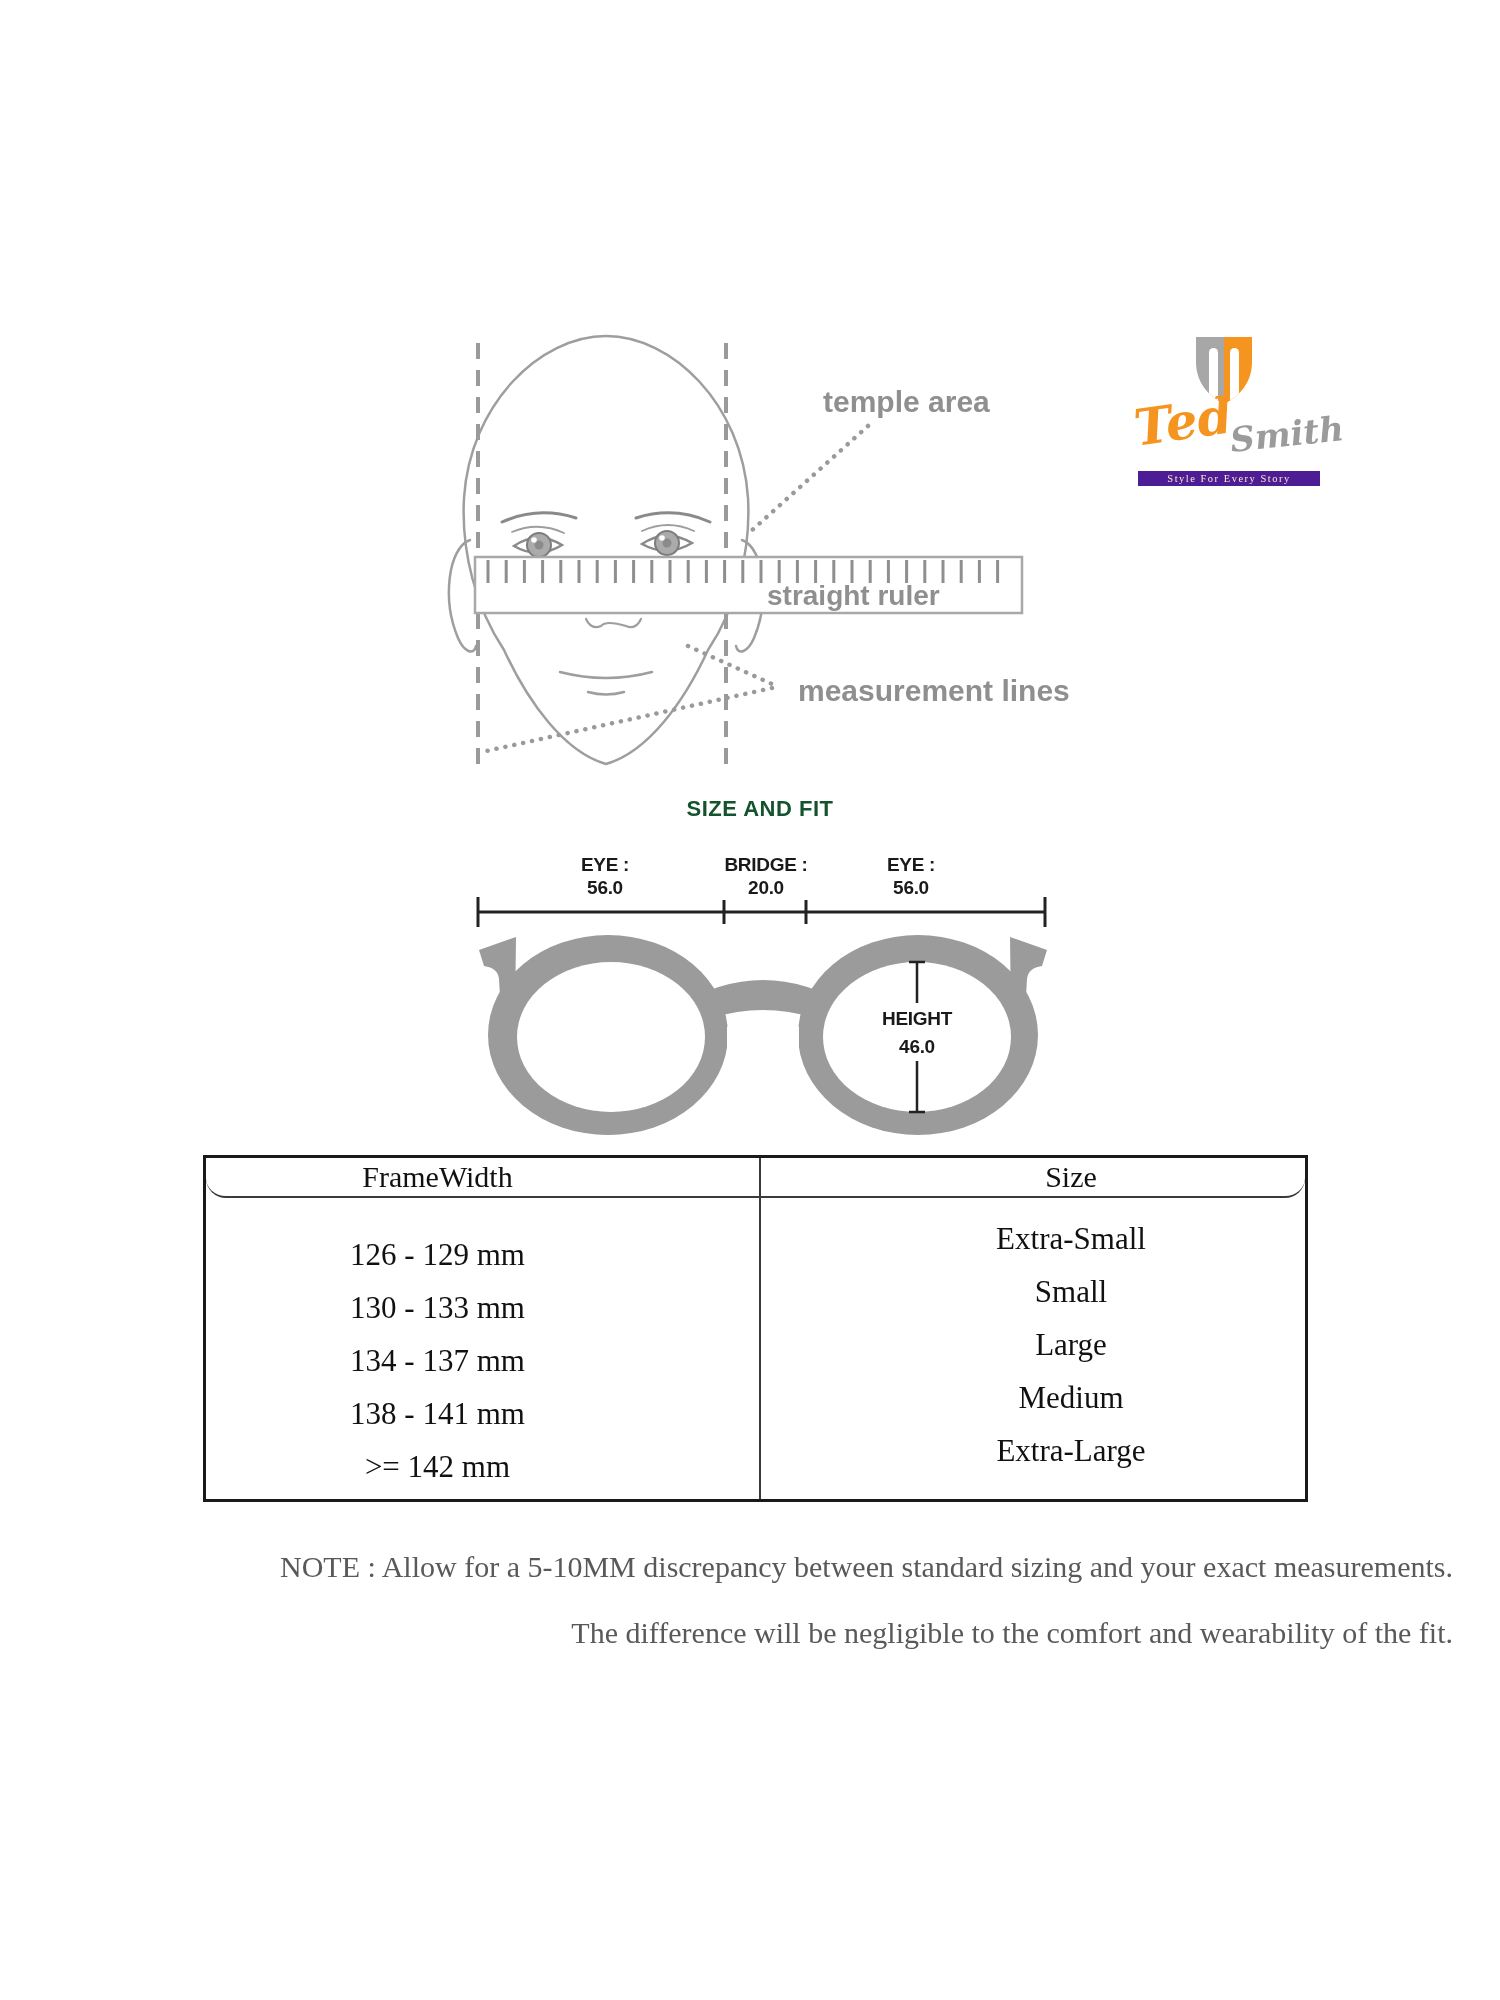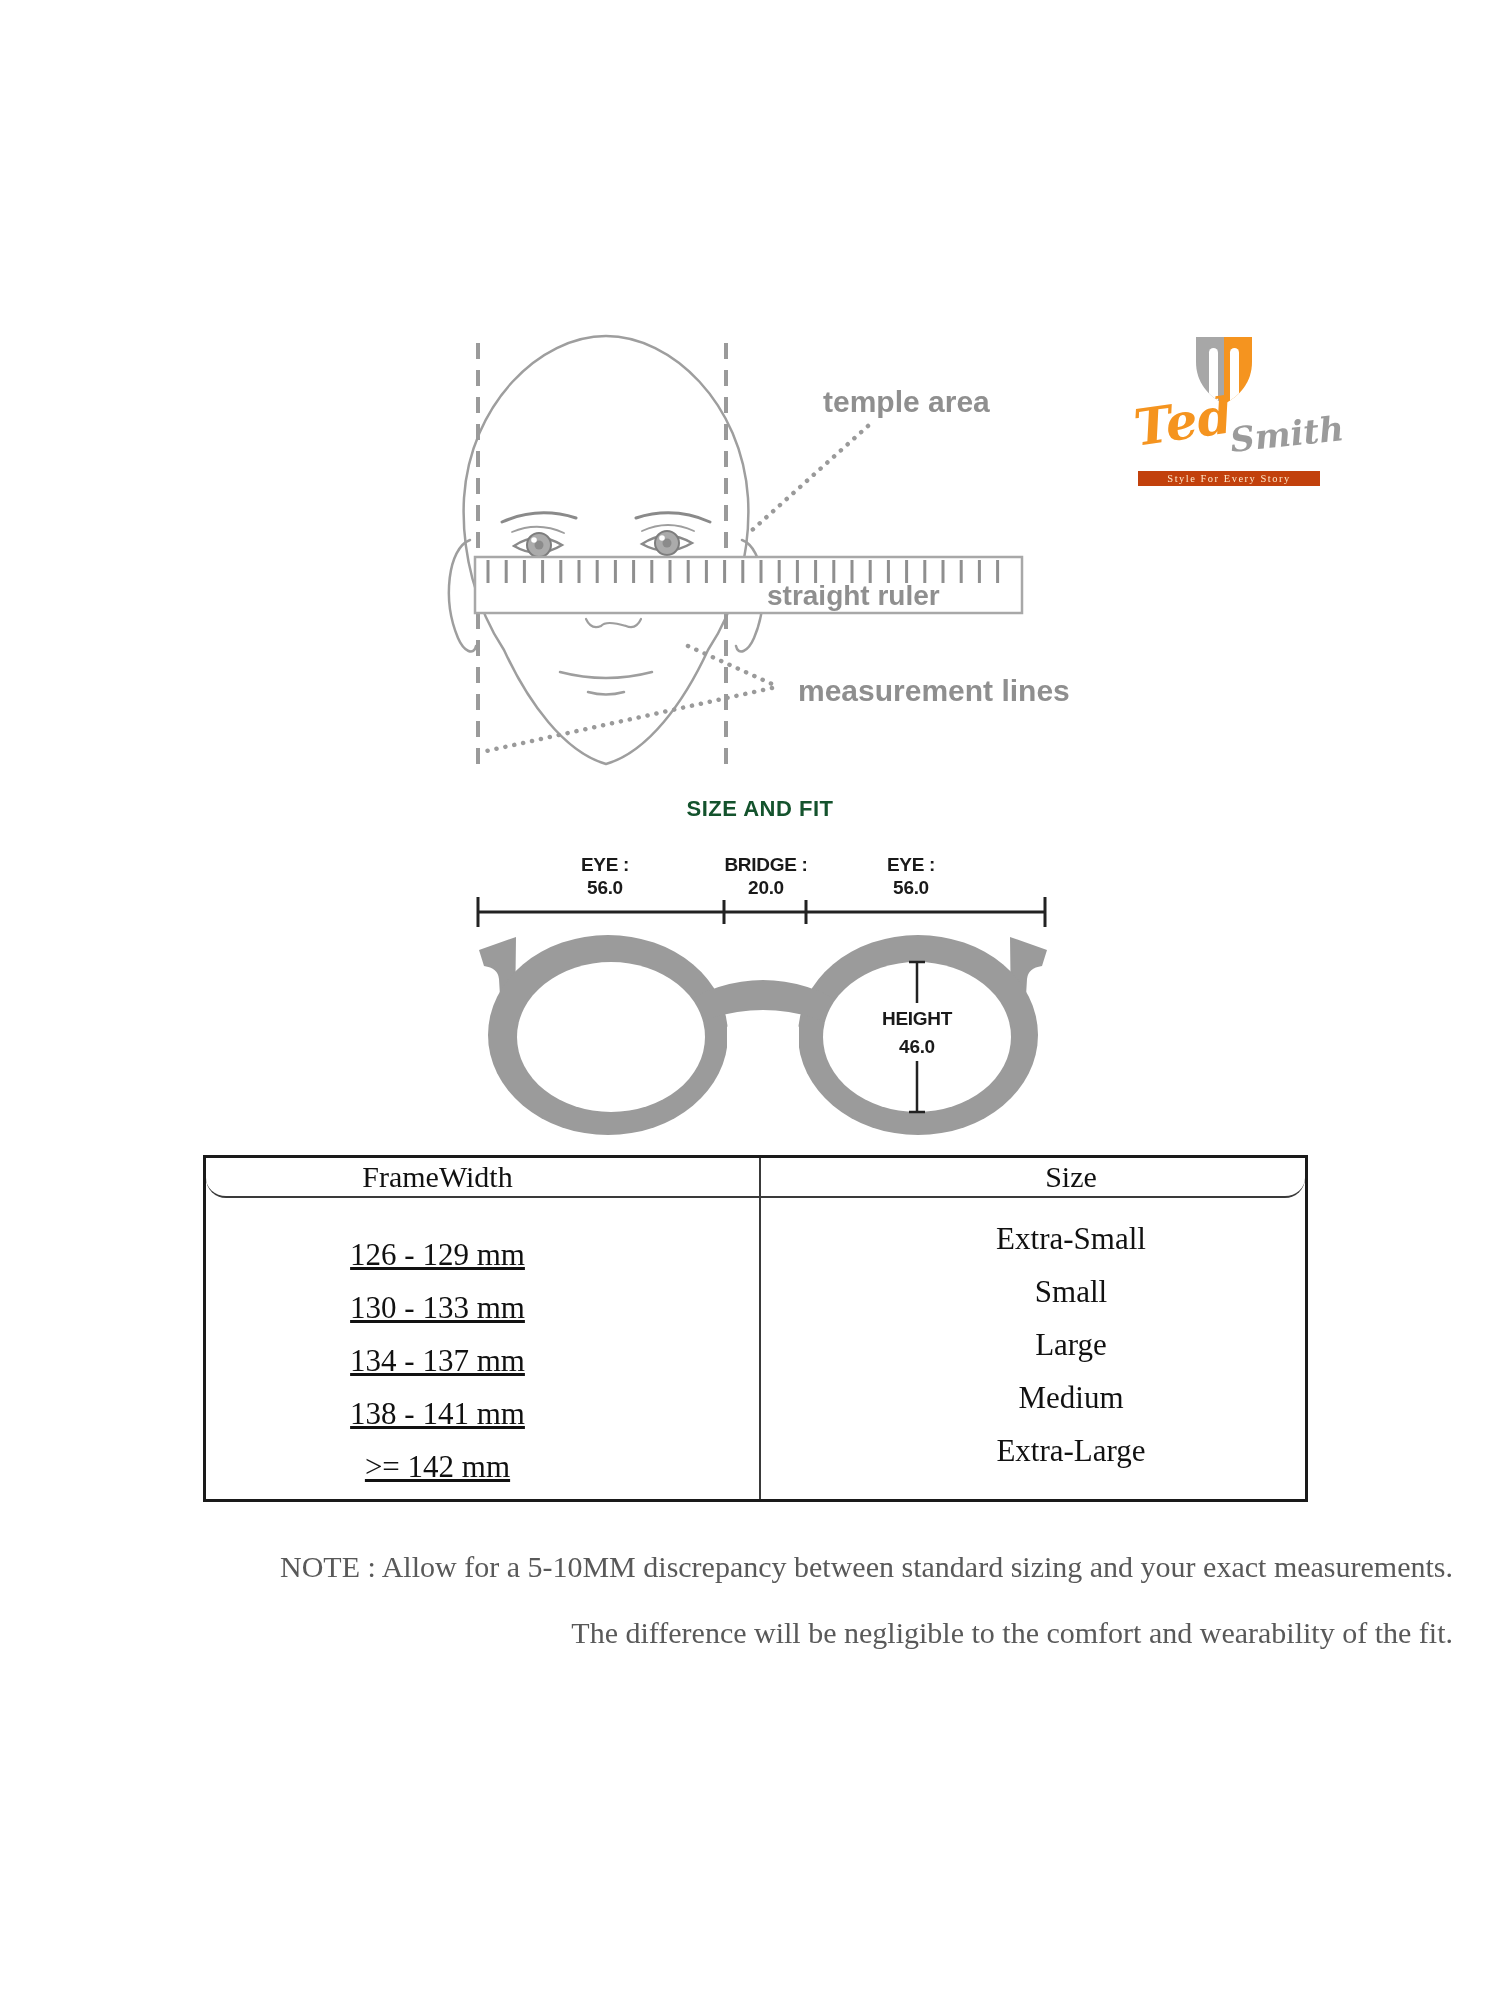--- a/index.html
+++ b/index.html
@@ -24,37 +24,37 @@
     font-style:italic;font-weight:700;font-size:50px;color:#F5941F;
     transform:rotate(-8deg);
   }
   .logo .smith{
     position:absolute;left:102px;top:84px;font-family:"DejaVu Serif",serif;
     font-style:italic;font-weight:700;font-size:34px;color:#9b9b9b;
     transform:rotate(-6deg);
   }
   .logo .tagline{
     position:absolute;left:10px;top:141px;width:182px;height:15px;
-    background:#c2410c;text-align:center;line-height:15px;
+    background:#4c1d95;text-align:center;line-height:15px;
     font-size:10.5px;letter-spacing:1.5px;color:#FFE9CB;
     font-family:"Liberation Serif",serif;white-space:nowrap;
   }
 
   
   .size-table{
     position:absolute;left:203px;top:1155px;width:1105px;height:347px;
     border:3px solid #1a1a1a;box-sizing:border-box;
     font-family:"Liberation Serif",serif;color:#111;
   }
   .st-header{display:flex;height:40px;border-bottom:2px solid #3a3a3a;box-sizing:border-box;border-radius:20px;}
   .st-h-left{width:555px;border-right:2px solid #3a3a3a;box-sizing:border-box;
     text-align:center;line-height:38px;font-size:30px;padding-right:90px;}
   .st-h-right{flex:1;text-align:center;line-height:38px;font-size:30px;padding-left:76px;}
   .st-body{display:flex;height:301px;}
-  .st-col-left{width:555px;border-right:2px solid #3a3a3a;box-sizing:border-box;padding-top:30px;text-decoration:underline;}
+  .st-col-left{width:555px;border-right:2px solid #3a3a3a;box-sizing:border-box;padding-top:30px;}
   .st-col-right{flex:1;padding-top:14px;}
   .st-cell{height:53px;line-height:53px;text-align:center;font-size:31px;}
   .st-col-left .st-cell{padding-right:90px;}
   .st-col-right .st-cell{padding-left:76px;}
 
   
   .note{position:absolute;left:153px;top:1550px;width:1300px;
     font-family:"Liberation Serif",serif;font-size:30px;color:#595959;text-align:right;}
   .note p{margin:0;}
   .note p + p{margin-top:32px;}

